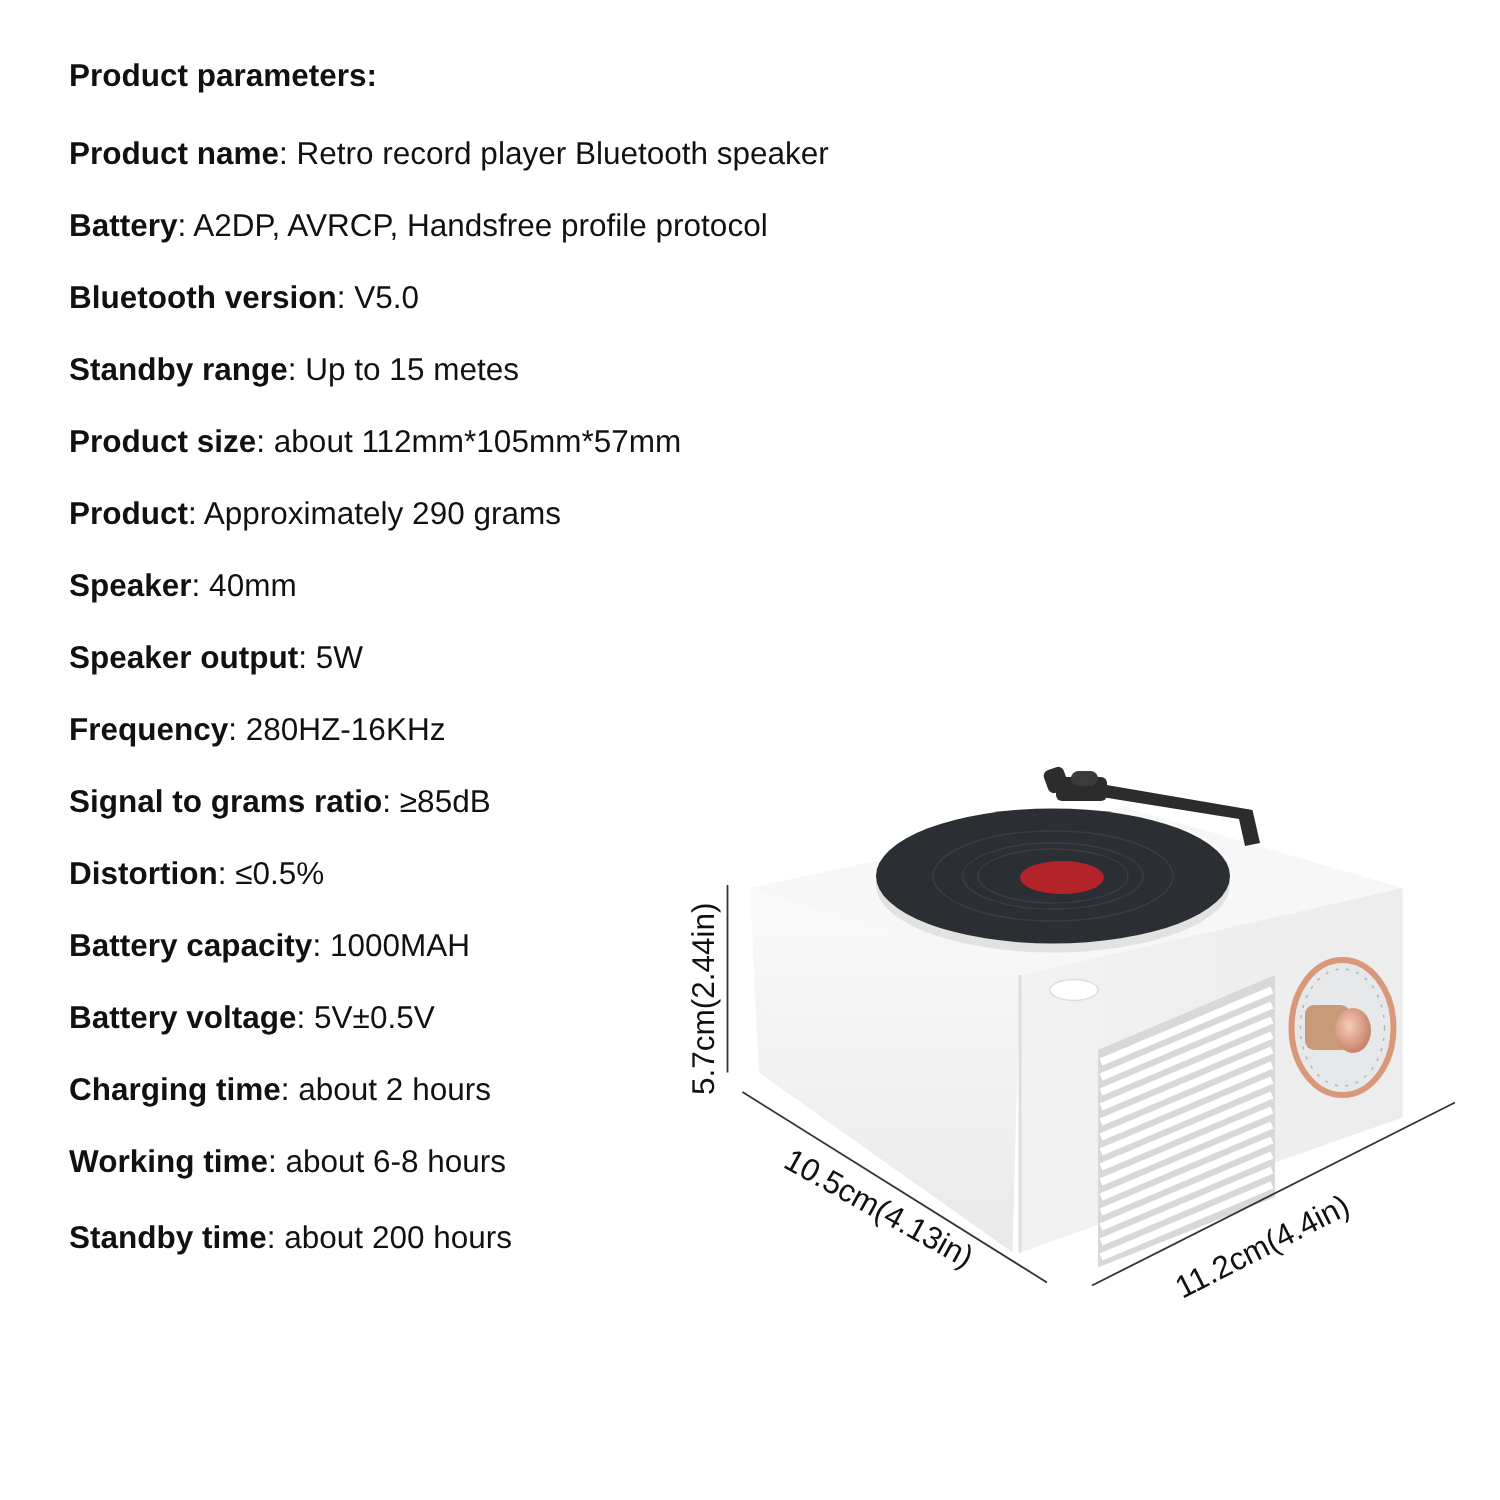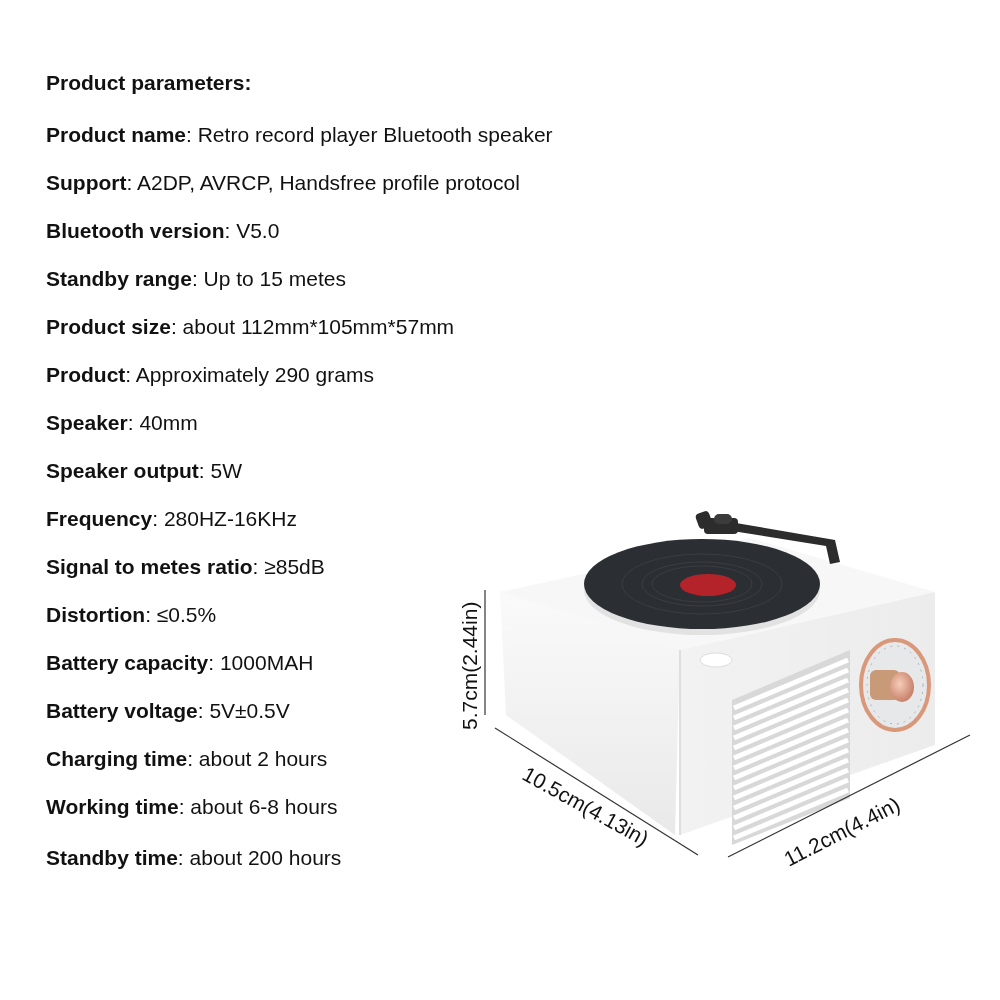--- a/index.html
+++ b/index.html
@@ -1,42 +1,42 @@
 <!DOCTYPE html>
 <html><head>
 <meta charset="utf-8">
 <style>
   html, body { margin:0; padding:0; background:#ffffff; }
   body { width:1000px; height:1000px; position:relative; overflow:hidden;
          font-family:"Liberation Sans", sans-serif; color:#111111; }
   .specs { position:absolute; left:46px; top:38px; }
-  .spec-line { position:absolute; left:0; white-space:nowrap; font-size:21px; line-height:26px;margin-top:32px; }
+  .spec-line { position:absolute; left:0; white-space:nowrap; font-size:21px; line-height:26px; }
   .spec-label { font-weight:bold; }
   .spec-colon { font-weight:normal; }
   .product { position:absolute; left:450px; top:500px; width:530px; height:380px; }
   .product svg { position:absolute; left:0; top:0; }
   .dim { position:absolute; font-size:21px; color:#111; white-space:nowrap; transform-origin:left top; }
 </style>
 </head>
 <body>
 
 <div class="specs">
   <div class="spec-line" style="top:0px">
     <span class="spec-label">Product parameters:</span>
   </div>
   <div class="spec-line" style="top:52px"><span class="spec-label">Product name</span><span class="spec-colon">: </span><span>Retro record player Bluetooth speaker</span></div>
-  <div class="spec-line" style="top:100px"><span class="spec-label">Support</span><span class="spec-colon">: </span><span>A2DP, AVRCP, Handsfree profile protocol</span></div>
+  <div class="spec-line" style="top:100px"><span class="spec-label">Battery</span><span class="spec-colon">: </span><span>A2DP, AVRCP, Handsfree profile protocol</span></div>
   <div class="spec-line" style="top:148px"><span class="spec-label">Bluetooth version</span><span class="spec-colon">: </span><span>V5.0</span></div>
   <div class="spec-line" style="top:196px"><span class="spec-label">Standby range</span><span class="spec-colon">: </span><span>Up to 15 metes</span></div>
   <div class="spec-line" style="top:244px"><span class="spec-label">Product size</span><span class="spec-colon">: </span><span>about 112mm*105mm*57mm</span></div>
   <div class="spec-line" style="top:292px"><span class="spec-label">Product</span><span class="spec-colon">: </span><span>Approximately 290 grams</span></div>
   <div class="spec-line" style="top:340px"><span class="spec-label">Speaker</span><span class="spec-colon">: </span><span>40mm</span></div>
   <div class="spec-line" style="top:388px"><span class="spec-label">Speaker output</span><span class="spec-colon">: </span><span>5W</span></div>
   <div class="spec-line" style="top:436px"><span class="spec-label">Frequency</span><span class="spec-colon">: </span><span>280HZ-16KHz</span></div>
-  <div class="spec-line" style="top:484px"><span class="spec-label">Signal to metes ratio</span><span class="spec-colon">: </span><span>≥85dB</span></div>
+  <div class="spec-line" style="top:484px"><span class="spec-label">Signal to grams ratio</span><span class="spec-colon">: </span><span>≥85dB</span></div>
   <div class="spec-line" style="top:532px"><span class="spec-label">Distortion</span><span class="spec-colon">: </span><span>≤0.5%</span></div>
   <div class="spec-line" style="top:580px"><span class="spec-label">Battery capacity</span><span class="spec-colon">: </span><span>1000MAH</span></div>
   <div class="spec-line" style="top:628px"><span class="spec-label">Battery voltage</span><span class="spec-colon">: </span><span>5V±0.5V</span></div>
   <div class="spec-line" style="top:676px"><span class="spec-label">Charging time</span><span class="spec-colon">: </span><span>about 2 hours</span></div>
   <div class="spec-line" style="top:724px"><span class="spec-label">Working time</span><span class="spec-colon">: </span><span>about 6-8 hours</span></div>
   <div class="spec-line" style="top:775px"><span class="spec-label">Standby time</span><span class="spec-colon">: </span><span>about 200 hours</span></div>
 </div>
 
 <div class="product">
   <svg width="530" height="380" viewBox="0 0 530 380">

